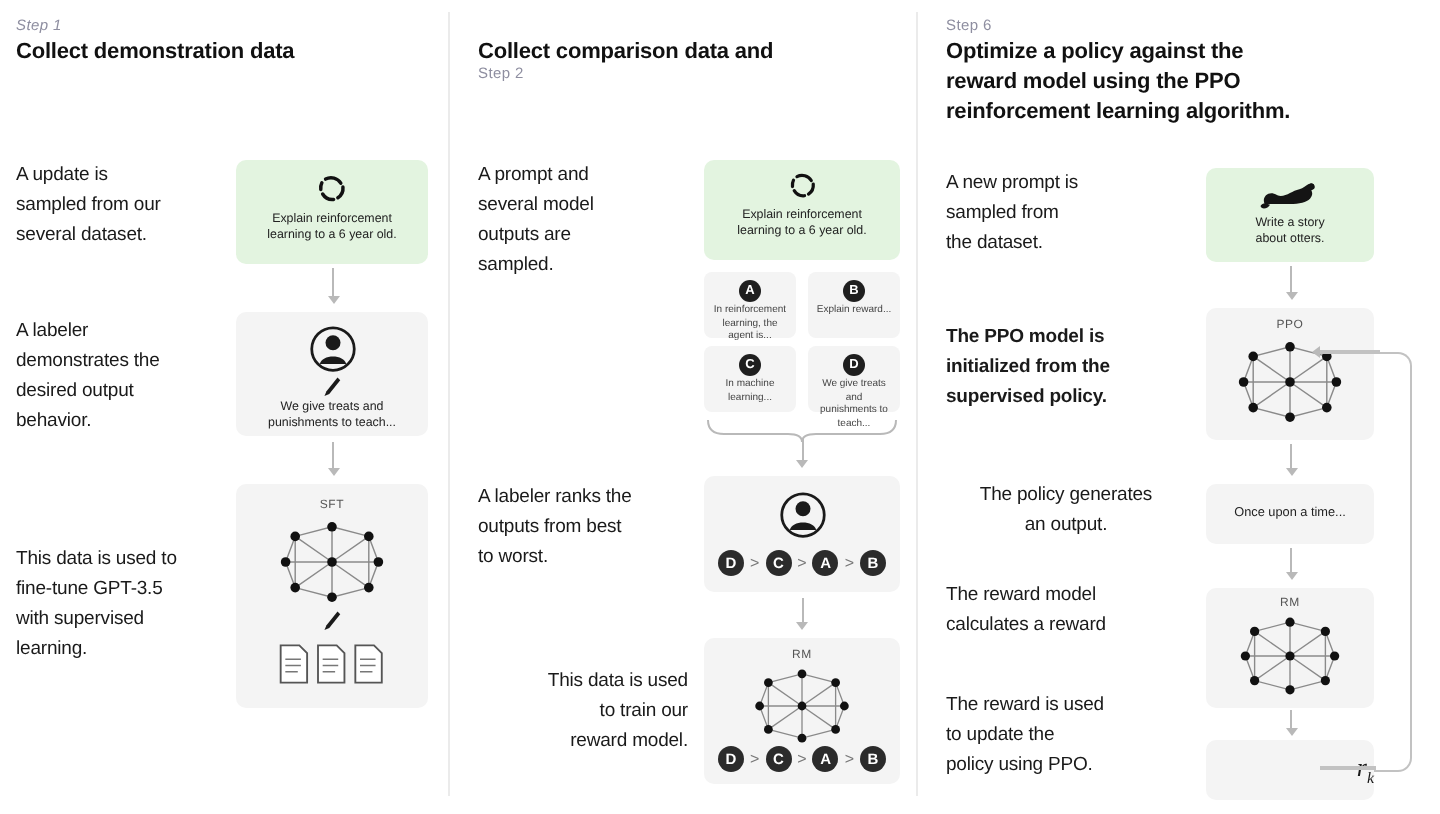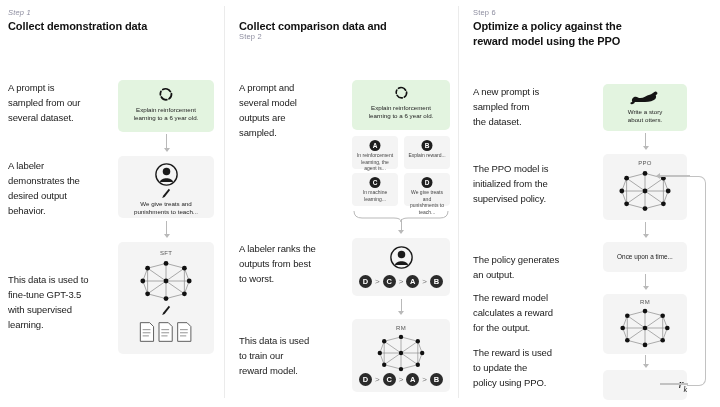--- a/index.html
+++ b/index.html
@@ -197,21 +197,21 @@
 
   <div class="column col1">
 
     <div class="step-label" style="left:8px; top:8px;font-style:italic;">Step 1</div>
 
     <div class="step-title" style="left:8px; top:19px; width:215px;">
       <div>Collect demonstration data</div>
     </div>
 
     <div class="desc" style="left:8px; top:80px; width:100px;">
-      <div>A prompt is</div>
+      <div>A update is</div>
       <div>sampled from our</div>
       <div>several dataset.</div>
     </div>
 
     <div class="desc" style="left:8px; top:158px; width:105px;">
       <div>A labeler</div>
       <div>demonstrates the</div>
       <div>desired output</div>
       <div>behavior.</div>
     </div>
@@ -321,21 +321,21 @@
       <div>to worst.</div>
     </div>
 
     <div class="desc" style="left:8px; top:80px; width:100px;">
       <div>A prompt and</div>
       <div>several model</div>
       <div>outputs are</div>
       <div>sampled.</div>
     </div>
 
-    <div class="desc" style="left:8px; top:333px; width:105px;">
+    <div class="desc" style="left:8px; top:333px; width:105px;text-align:right;">
       <div>This data is used</div>
       <div>to train our</div>
       <div>reward model.</div>
     </div>
 
     <div class="panel green" style="left:121px; top:80px; width:98px; height:50px;">
       <div class="icon-wrap" style="left:0; right:0; top:4px; height:17px;">
         <svg width="15" height="15" viewBox="0 0 24 24">
           <path d="M7.2 5.3 A8.6 8.6 0 0 1 18.6 8.4" fill="none" stroke="#111" stroke-width="2.6" stroke-linecap="round"></path>
           <path d="M20.2 11.3 A8.6 8.6 0 0 1 16.4 19.3" fill="none" stroke="#111" stroke-width="2.6" stroke-linecap="round"></path>
@@ -446,43 +446,43 @@
     </div>
   </div>
 
   <div class="column col3">
 
     <div class="step-label" style="left:8px; top:8px;">Step 6</div>
 
     <div class="step-title" style="left:8px; top:19px; width:245px;">
       <div>Optimize a policy against the</div>
       <div>reward model using the PPO</div>
+      <div>reinforcement learning algorithm.</div>
     </div>
 
     <div class="desc" style="left:8px; top:84px; width:100px;">
       <div>A new prompt is</div>
       <div>sampled from</div>
       <div>the dataset.</div>
     </div>
 
-    <div class="desc" style="left:8px; top:161px; width:115px;">
+    <div class="desc" style="left:8px; top:161px; width:115px;font-weight:bold;">
       <div>The PPO model is</div>
       <div>initialized from the</div>
       <div>supervised policy.</div>
     </div>
 
-    <div class="desc" style="left:8px; top:252px; width:120px;">
+    <div class="desc" style="left:8px; top:240px; width:120px;text-align:center;">
       <div>The policy generates</div>
       <div>an output.</div>
     </div>
 
     <div class="desc" style="left:8px; top:290px; width:115px;">
       <div>The reward model</div>
       <div>calculates a reward</div>
-      <div>for the output.</div>
     </div>
 
     <div class="desc" style="left:8px; top:345px; width:115px;">
       <div>The reward is used</div>
       <div>to update the</div>
       <div>policy using PPO.</div>
     </div>
 
     <div class="panel green" style="left:138px; top:84px; width:84px; height:47px;">
       <div class="icon-wrap" style="left:0; right:0; top:5px; height:17px;">

